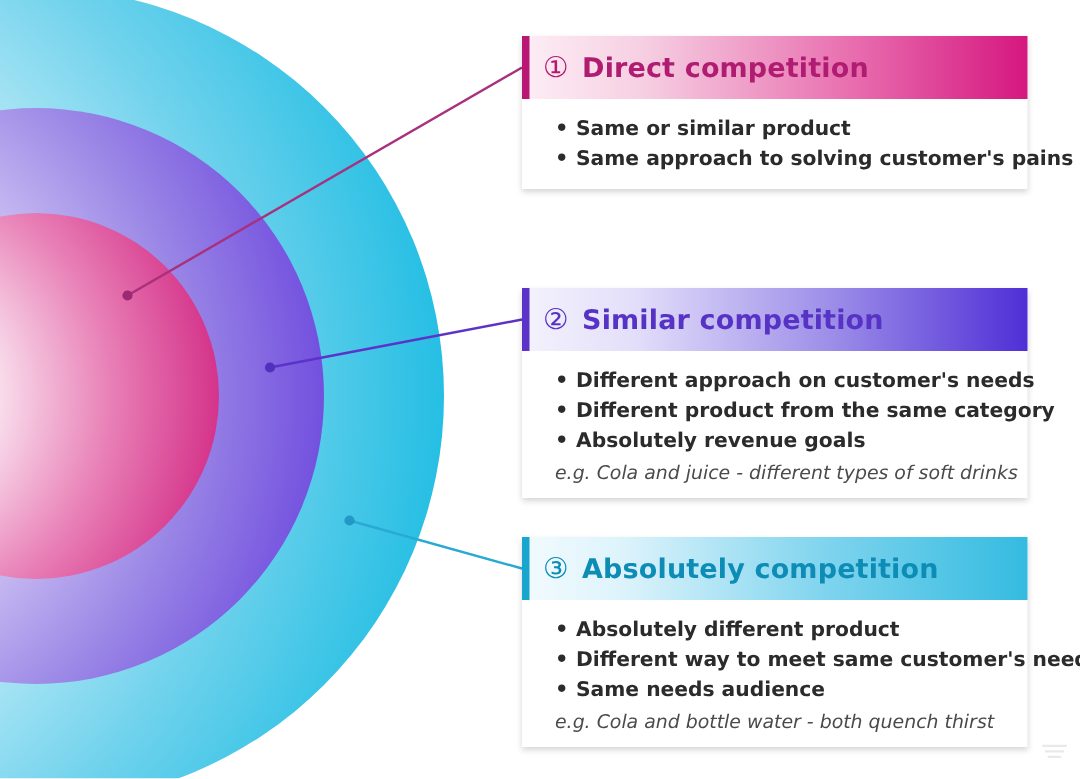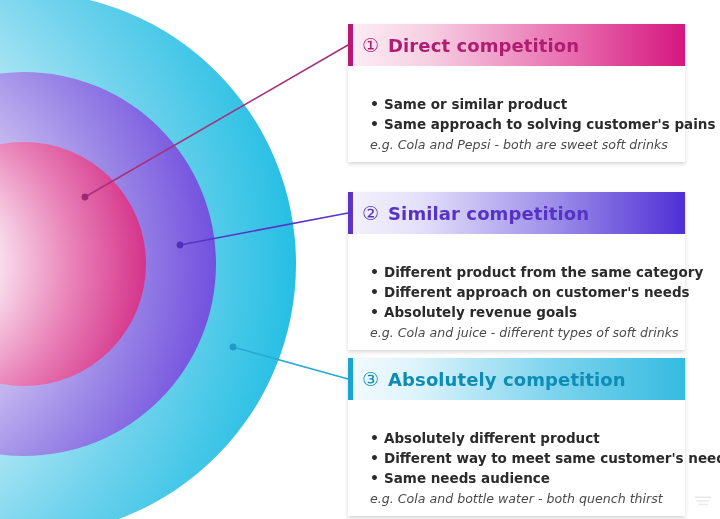--- a/index.html
+++ b/index.html
@@ -98,21 +98,21 @@
 
   
   .card-3 .card-header {
     background: linear-gradient(to right, #f2fbfe 0%, #ddf3fb 20%, #7fd4ee 60%, #34bbe0 100%);
   }
   .card-3 .accent-bar { background: #18a6cf; }
   .card-3 .hdr-num,
   .card-3 .hdr-title { color: #0d8cb5; }
 
   .card-body {
-    padding: 28px 12px 10px 22px;
+    padding: 10px 12px 10px 22px;
     box-sizing: border-box;
   }
   .bullets {
     margin: 0;
     padding: 0;
     list-style: none;
   }
   .bullets li {
     position: relative;
     padding-left: 14px;
@@ -194,34 +194,33 @@
     <div class="card-header">
       <span class="accent-bar"></span>
       <span class="hdr-num">①</span>
       <span class="hdr-title">Direct competition</span>
     </div>
     <div class="card-body">
       <ul class="bullets">
         <li>Same or similar product</li>
         <li>Same approach to solving customer's pains</li>
       </ul>
-      <div class="eg-note">e.g. Cola and Pepsi - both are sweet soft drinks</div>
     </div>
   </div>
 
   <div class="card card-2">
     <div class="card-header">
       <span class="accent-bar"></span>
       <span class="hdr-num">②</span>
       <span class="hdr-title">Similar competition</span>
     </div>
     <div class="card-body">
       <ul class="bullets">
+        <li>Different approach on customer's needs</li>
         <li>Different product from the same category</li>
-        <li>Different approach on customer's needs</li>
         <li>Absolutely revenue goals</li>
       </ul>
       <div class="eg-note">e.g. Cola and juice - different types of soft drinks</div>
     </div>
   </div>
 
   <div class="card card-3">
     <div class="card-header">
       <span class="accent-bar"></span>
       <span class="hdr-num">③</span>

